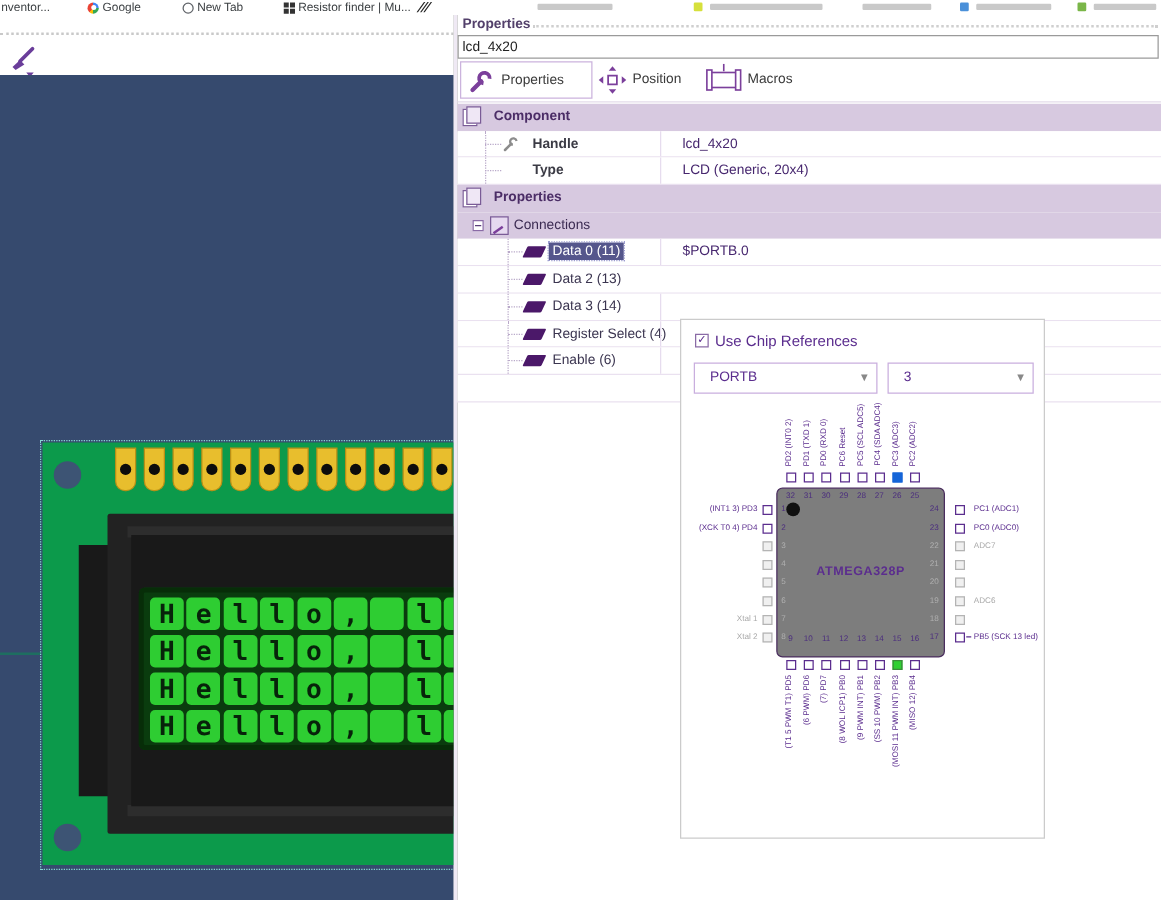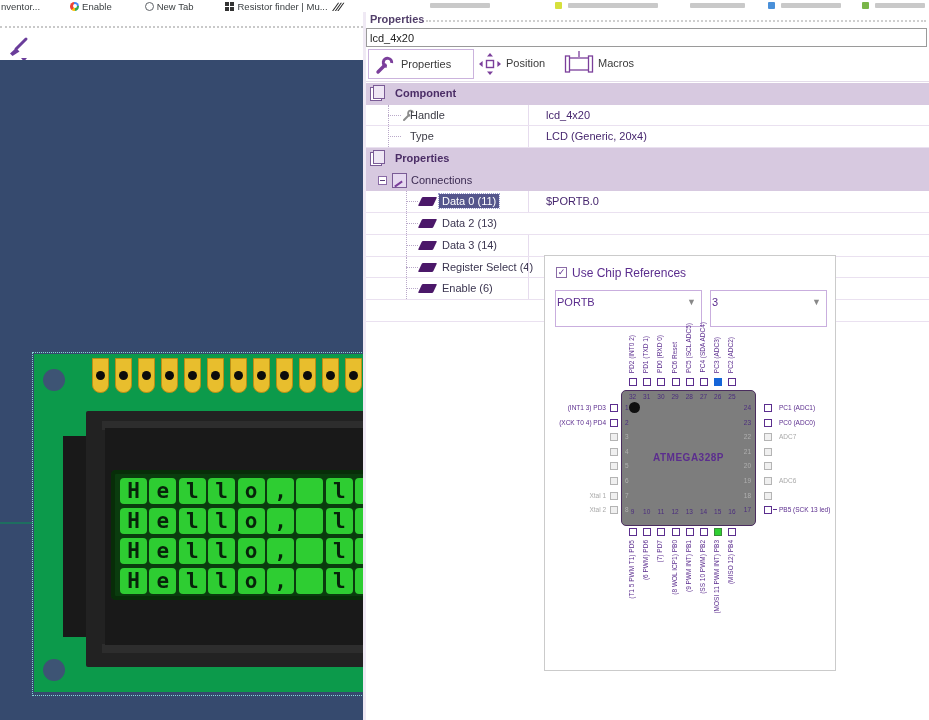--- a/index.html
+++ b/index.html
@@ -55,43 +55,43 @@
   #toolbar{position:absolute;left:0;top:36px;width:563px;height:33px;}
   .tab-label{font-size:11px;color:#3a3a3a;}
   #tab-props{position:absolute;left:2px;top:1px;width:106px;height:30px;border:1px solid #cbb3dd;background:#fff;box-sizing:border-box;}
   #toolbar-sep{position:absolute;left:0;top:69px;width:563px;height:1px;background:#e4dcea;}
 
   #grid{position:absolute;left:0;top:71px;width:563px;}
   .prow{position:relative;height:21.7px;box-sizing:border-box;border-bottom:1px solid #eae1f0;background:#fff;overflow:visible;}
   .prow.header,.prow.group{background:#d7c9e0;border-bottom:none;}
   .hlabel{position:absolute;left:29px;top:0;line-height:21.7px;font-weight:bold;color:#4b2d66;}
   .glabel{position:absolute;left:45px;top:0;line-height:21.7px;color:#3b2b52;}
-  .ilabel{position:absolute;left:44px;top:0;line-height:21.7px;color:#3b3b45;}
+  .ilabel{position:absolute;left:60px;top:0;line-height:21.7px;color:#3b3b45;font-weight:bold;}
   .clabel{position:absolute;left:76px;top:0;line-height:21.7px;color:#3b3550;}
   .sel-label{background:#55568c;color:#fff;outline:1px dotted #9d9dd0;padding:1px 3px;margin-left:-3px;}
   .pval{position:absolute;left:162px;top:0;right:0;bottom:0;border-left:1px solid #e6dcee;
         padding-left:17px;line-height:21.7px;color:#46266e;}
   .tree-v{position:absolute;top:0;bottom:0;border-left:1px dotted #b9a9c9;}
   .tree-h{position:absolute;top:10px;border-top:1px dotted #b9a9c9;}
   .pages-icon{position:absolute;left:4px;top:4px;width:10px;height:12px;border:1px solid #7a5b96;background:#fff;}
   .pages-icon::after{content:"";position:absolute;left:2px;top:-3px;width:10px;height:12px;border:1px solid #7a5b96;background:#efe7f5;}
   .conn-page-icon{position:absolute;left:26px;top:3px;width:13px;height:13px;border:1px solid #7a5b96;background:#e6d9f0;}
   .conn-page-icon::after{content:"";position:absolute;left:1px;top:9px;width:9px;height:2px;background:#7b3f9b;transform:rotate(-35deg);}
   .expand-box{position:absolute;left:12px;top:6px;width:9px;height:9px;border:1px solid #8a6ba6;background:#fff;box-sizing:border-box;}
   .expand-box::after{content:"";position:absolute;left:1px;top:3px;width:5px;height:1px;background:#5b3f7a;}
   .para-icon{position:absolute;left:54px;top:6px;width:15px;height:9px;background:#4b1869;transform:skewX(-25deg);border-radius:1px;}
   .wrench-sm{position:absolute;left:36px;top:4px;width:13px;height:13px;}
 
   
   #popup{position:absolute;left:178px;top:243px;width:292px;height:416px;background:#fff;border:1px solid #cbcbcb;z-index:5;box-sizing:border-box;}
   #cb{position:absolute;left:11px;top:11px;width:11px;height:11px;border:1px solid #8a6ba6;box-sizing:border-box;
       font:bold 9px/9px "DejaVu Sans",sans-serif;color:#5b2d8e;text-align:center;}
   #cb-label{position:absolute;left:27px;top:10px;color:#5b2d8e;font-size:12px;}
-  .combo{position:absolute;top:34px;height:37px;border:1px solid #c9aede;box-sizing:border-box;color:#5b2d8e;
-         font-size:11px;line-height:23px;padding-left:1px;background:#fff;}
+  .combo{position:absolute;top:34px;height:25px;border:1px solid #c9aede;box-sizing:border-box;color:#5b2d8e;
+         font-size:11px;line-height:23px;padding-left:12px;background:#fff;}
   .combo .arr{position:absolute;right:5px;top:0;line-height:23px;color:#888;font-size:9px;}
   #combo-port{left:10px;width:147px;}
   #combo-bit{left:165px;width:117px;}
   #chip-body{position:absolute;left:76px;top:134px;width:135px;height:136px;background:#7d7d7d;
              border:1px solid #4a2d5e;border-radius:5px;box-sizing:border-box;}
   #chip-dot{position:absolute;left:84px;top:146px;width:11px;height:11px;border-radius:50%;background:#101010;}
   #chip-name{position:absolute;left:76px;top:196px;width:135px;text-align:center;font-weight:bold;
              font-size:10px;color:#5b2d8e;letter-spacing:.5px;}
   .pin-sq{position:absolute;width:6px;height:6px;border:1px solid #5b2d8e;background:#fff;box-sizing:content-box;}
   .pin-sq.grey{border-color:#b4b4b4;background:#f0f0f0;}
@@ -111,21 +111,21 @@
 
 <div id="screen">
 
   <div id="bm">
 
   <div class="bm-item" style="margin-left: 1px;">
         <div class="bm-label">nventor...</div>
       </div>
       <div class="bm-item" style="margin-left: 30px;">
         <div class="bm-ic google-g-icon"></div>
-        <div class="bm-label">Enable</div>
+        <div class="bm-label">Google</div>
       </div>
       <div class="bm-item" style="margin-left: 33px;">
         <div class="bm-ic circle-icon"></div>
         <div class="bm-label">New Tab</div>
       </div>
       <div class="bm-item" style="margin-left: 32px;">
         <div class="bm-ic grid-icon"></div>
         <div class="bm-label">Resistor finder | Mu...</div>
       </div>
       <div class="bm-item" style="margin-left: 6px;">

